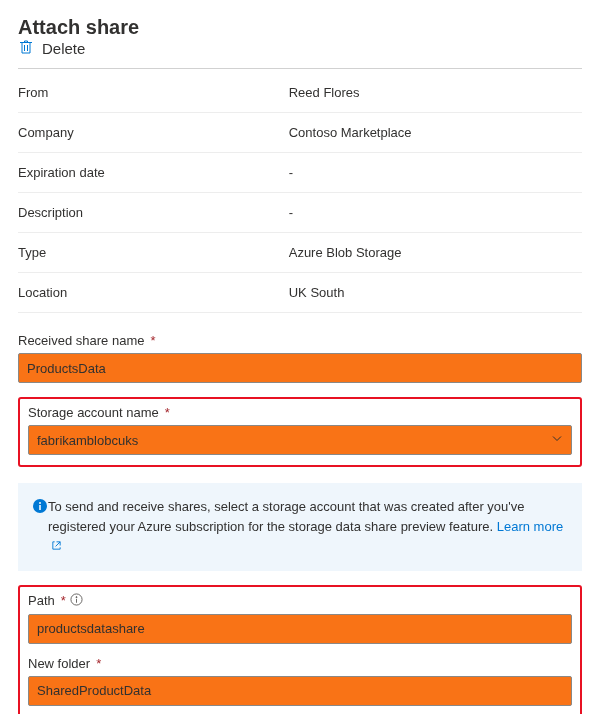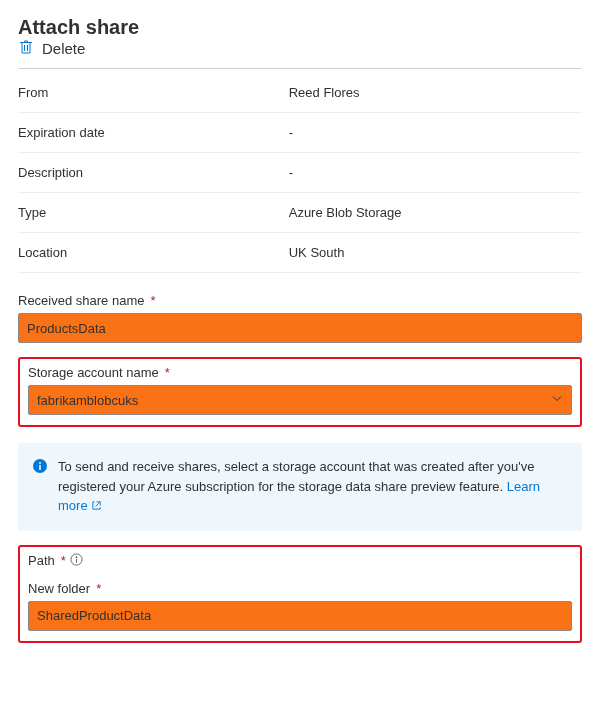--- a/index.html
+++ b/index.html
@@ -54,21 +54,21 @@
   .select-wrap { position: relative; }
   .select-wrap .chev { position:absolute; right:9px; top:50%; transform:translateY(-50%); pointer-events:none; color:#323130; }
   .highlight-box {
     border: 2.5px solid #e81123;
     border-radius: 3px;
     padding: 6px 8px 10px 8px;
     margin-top: 14px;
   }
   .info-box {
     display: flex;
-    gap: 10px;
+    gap: 0;
     background: #eff6fc;
     padding: 14px 14px;
     margin-top: 16px;
     font-size: 13px;
     line-height: 1.5;
     color:#323130;
   }
   .info-icon {
     flex-shrink: 0;
     color:#0078d4;
@@ -92,20 +92,24 @@
     </svg>
   </span>
   <span class="delete-label">Delete</span>
 </div>
 
 <table class="details-table">
   <tbody>
       <tr>
         <td class="label">From</td>
         <td class="value">Reed Flores</td>
+      </tr>
+  <tr>
+        <td class="label">Company</td>
+        <td class="value">Contoso Marketplace</td>
       </tr>
   <tr>
         <td class="label">Expiration date</td>
         <td class="value">-</td>
       </tr>
   <tr>
         <td class="label">Description</td>
         <td class="value">-</td>
       </tr>
   <tr>
@@ -163,18 +167,19 @@
     <span>Path</span>
     <span class="req">*</span>
     <span class="info-icon-small">
       <svg width="13" height="13" viewBox="0 0 14 14" fill="none" stroke="currentColor" stroke-width="1">
           <circle cx="7" cy="7" r="6"></circle>
           <circle cx="7" cy="4.5" r="0.6" fill="currentColor"></circle>
           <path d="M7 6.5v4"></path>
         </svg>
     </span>
   </div>
+  <input class="text-input" value="productsdatashare" style="">
   <div class="field-label" style="margin-top:12px;">
     <span>New folder</span>
     <span class="req">*</span>
   </div>
   <input class="text-input" value="SharedProductData" style="">
 </div>
 
 </body></html>

